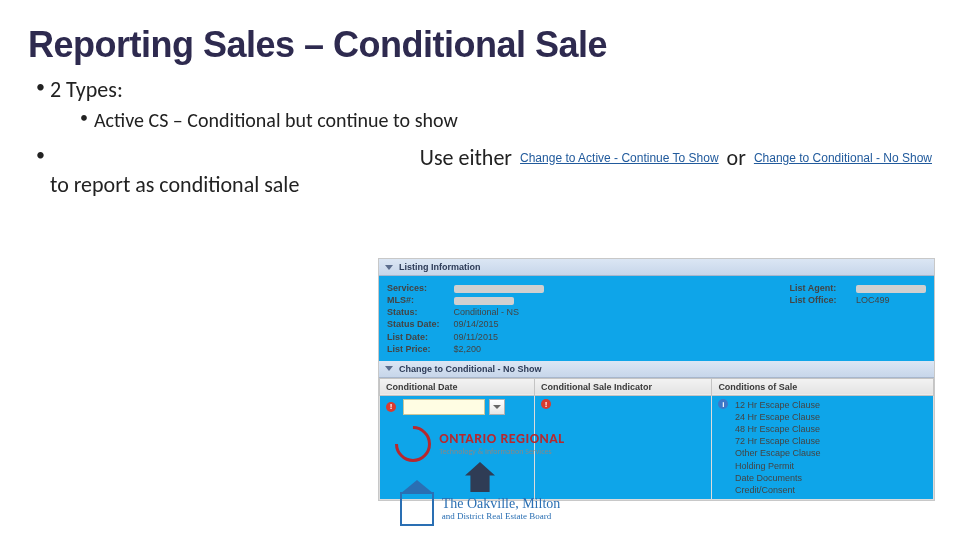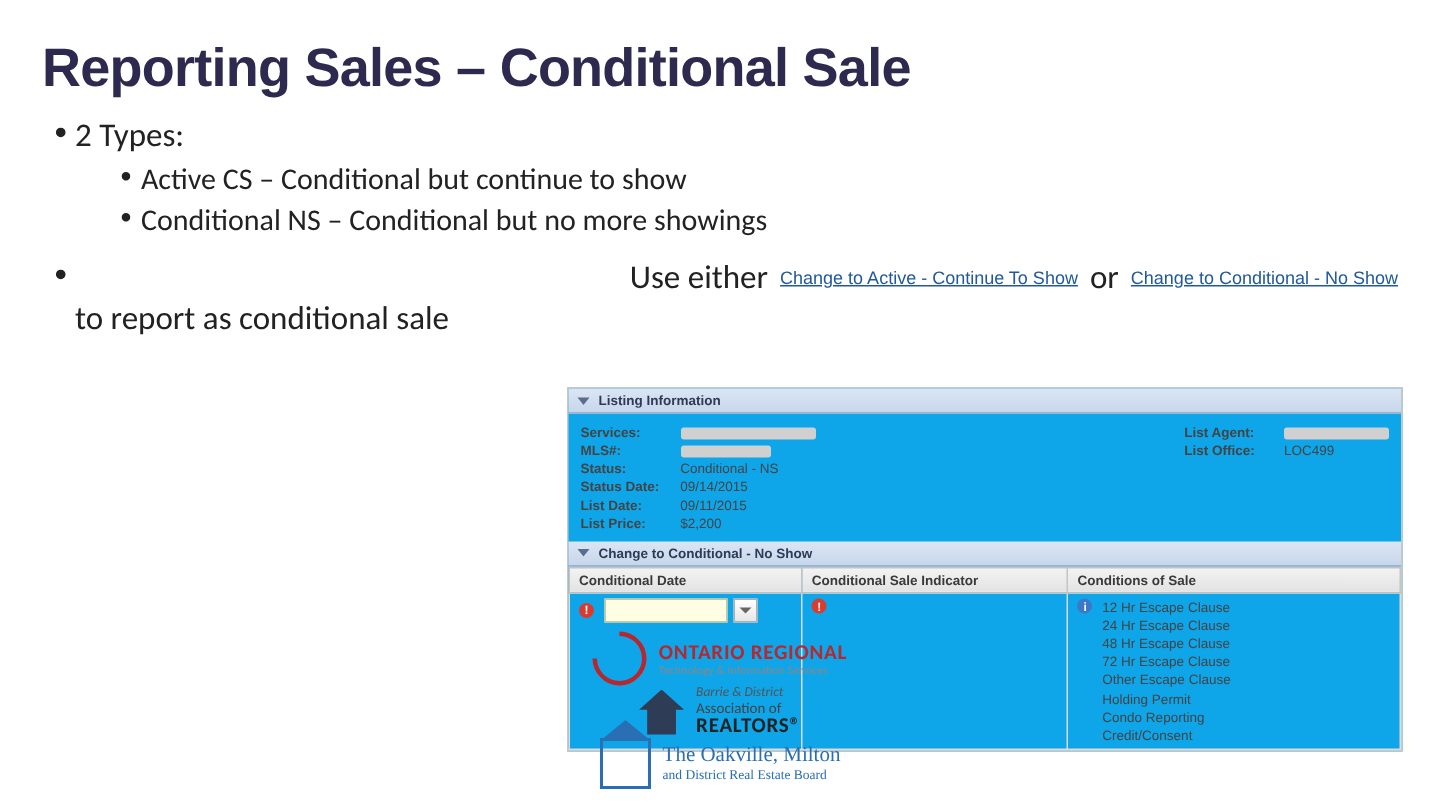--- a/index.html
+++ b/index.html
@@ -262,21 +262,20 @@
 
 <div class="slide">
 
   <div class="title">Reporting Sales – Conditional Sale</div>
 
   <ul class="top">
     <li>
       <span>2 Types:</span>
       <ul class="sub">
         <li>Active CS – Conditional but continue to show</li>
-        <li>Conditional NS – Conditional but no more showings</li>
       </ul>
     </li>
     <li>
       <div class="use-row">
         <span>Use either</span>
         <span class="link-like">Change to Active - Continue To Show</span>
         <span>or</span>
         <span class="link-like">Change to Conditional - No Show</span>
       </div>
       <div class="use-cont">to report as conditional sale</div>
@@ -324,44 +323,39 @@
         </td>
         <td>
           <span class="info-i">i</span>
           <div class="opts" style="display:inline-block; vertical-align:top">
             <div>12 Hr Escape Clause</div>
             <div>24 Hr Escape Clause</div>
             <div>48 Hr Escape Clause</div>
             <div>72 Hr Escape Clause</div>
             <div>Other Escape Clause</div>
             <div>Holding Permit</div>
-            <div>Condo Reporting</div>
+            <div>Date Documents</div>
             <div>Credit/Consent</div>
           </div>
         </td>
       </tr>
     </tbody>
       </table>
   </div>
 
   <div class="footer">
     <div class="logo logo-ont">
       <div class="swirl"></div>
       <div class="txt">
         <span class="a">ONTARIO REGIONAL</span>
         <span class="b">Technology &amp; Information Services</span>
       </div>
     </div>
     <div class="logo logo-bd">
       <div class="house"></div>
-      <div class="txt">
-        <span class="a">Barrie &amp; District</span>
-        <span class="b">Association of</span>
-        <span class="c">REALTORS®</span>
-      </div>
     </div>
     <div class="logo logo-oak">
       <div class="house2"></div>
       <div class="txt">
         <span class="a">The Oakville, Milton</span>
         <span class="b">and District Real Estate Board</span>
       </div>
     </div>
   </div>
 

